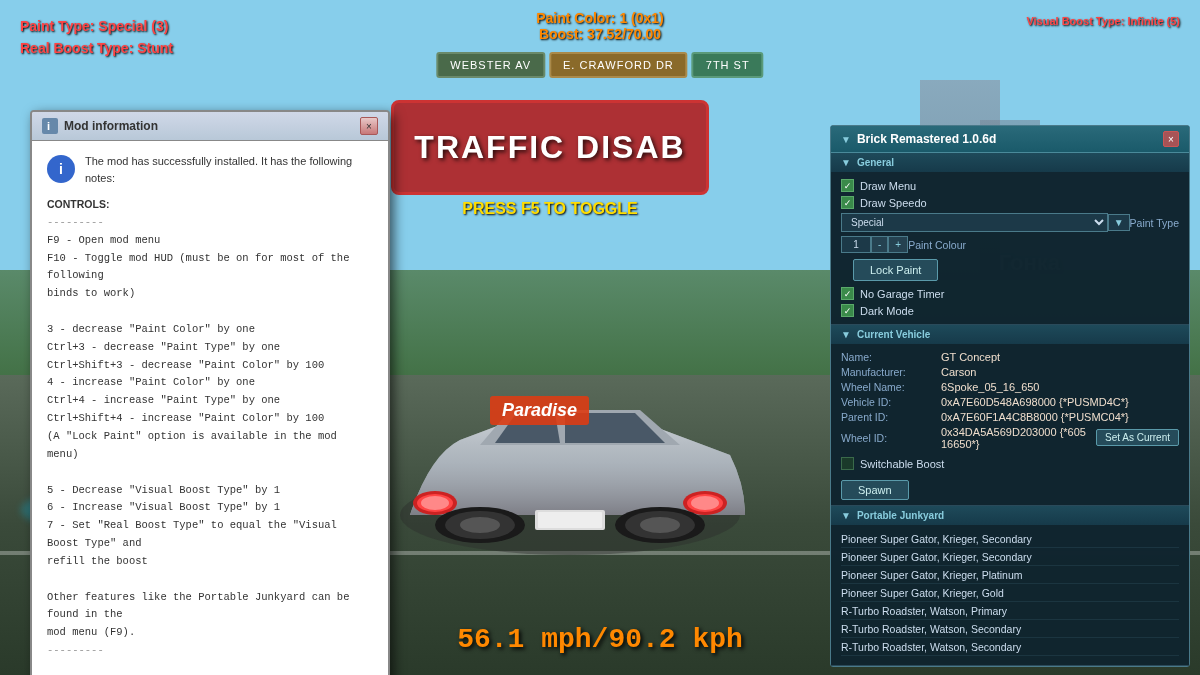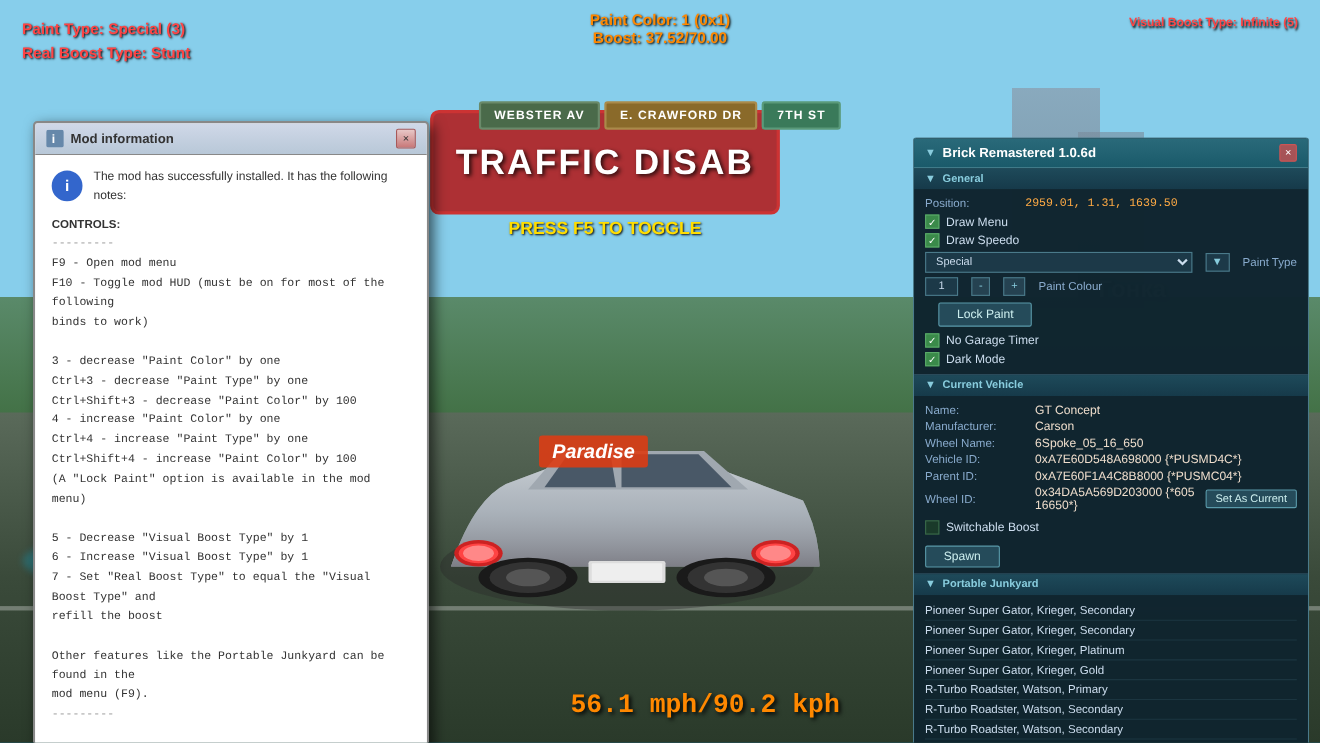--- a/index.html
+++ b/index.html
@@ -130,25 +130,24 @@
       align-items: center;
       gap: 4px;
     }
 
     .street-sign {
       background: #4a6a4a;
       border: 2px solid #6a8a6a;
       color: white;
       padding: 5px 12px;
       font-size: 11px;
-      font-weight: bold;
+      font-weight: normal;
       letter-spacing: 1px;
       text-transform: uppercase;
       border-radius: 3px;
-      margin-top: 40px;
     }
 
     .street-sign.active {
       background: #3a7a5a;
       border-color: #5a9a7a;
     }
 
     .street-sign.highlight {
       background: #8a6a2a;
       border-color: #aa8a4a;
@@ -190,25 +189,24 @@
       margin-top: 5px;
     }
 
     
     .speed-display {
       position: absolute;
       bottom: 20px;
       left: 50%;
       transform: translateX(-50%);
       color: #ff8800;
-      font-size: 24px;
+      font-size: 28px;
       font-weight: bold;
       font-family: 'Courier New', monospace;
       text-shadow: 2px 2px 4px black;
-      margin-left: 41px;
     }
 
     
     .mod-dialog {
       position: absolute;
       top: 110px;
       left: 30px;
       width: 360px;
       background: #f0f0f0;
       border: 2px solid #888;
@@ -423,21 +421,21 @@
     }
 
     .brick-checkbox-label {
       color: #ccddee;
       font-size: 11px;
     }
 
     .brick-paint-row {
       display: flex;
       align-items: center;
-      gap: 12px;
+      gap: 0;
       padding: 2px 0;
     }
 
     .paint-dropdown {
       background: rgba(30, 60, 75, 0.9);
       border: 1px solid #4a7a8a;
       color: #ccddee;
       font-size: 10px;
       padding: 2px 5px;
       flex: 1;
@@ -716,24 +714,20 @@
     <div class="brick-close">×</div>
   </div>
 
   <div class="brick-section">
     <div class="brick-section-header">
       <span class="brick-arrow">▼</span>
       <span class="brick-section-title">General</span>
     </div>
     <div class="brick-section-body">
 
-      <div class="brick-row">
-        <span class="brick-label">Position:</span>
-        <span class="brick-value">2959.01, 1.31, 1639.50</span>
-      </div>
 
       <div class="brick-row">
         <div class="brick-checkbox">✓</div>
         <span class="brick-checkbox-label">Draw Menu</span>
       </div>
 
       <div class="brick-row">
         <div class="brick-checkbox">✓</div>
         <span class="brick-checkbox-label">Draw Speedo</span>
       </div>

